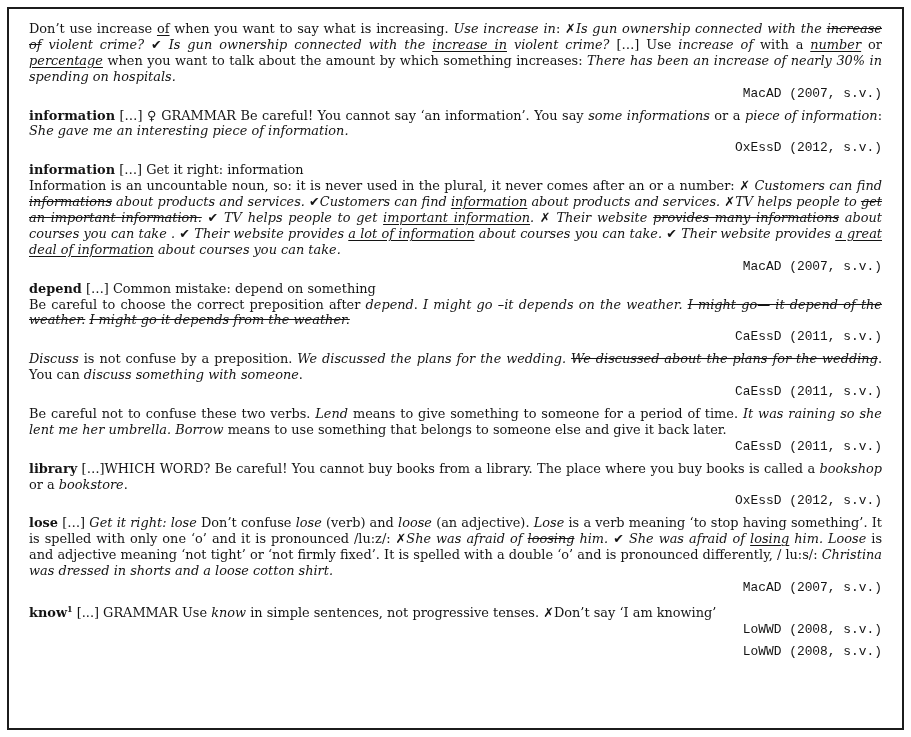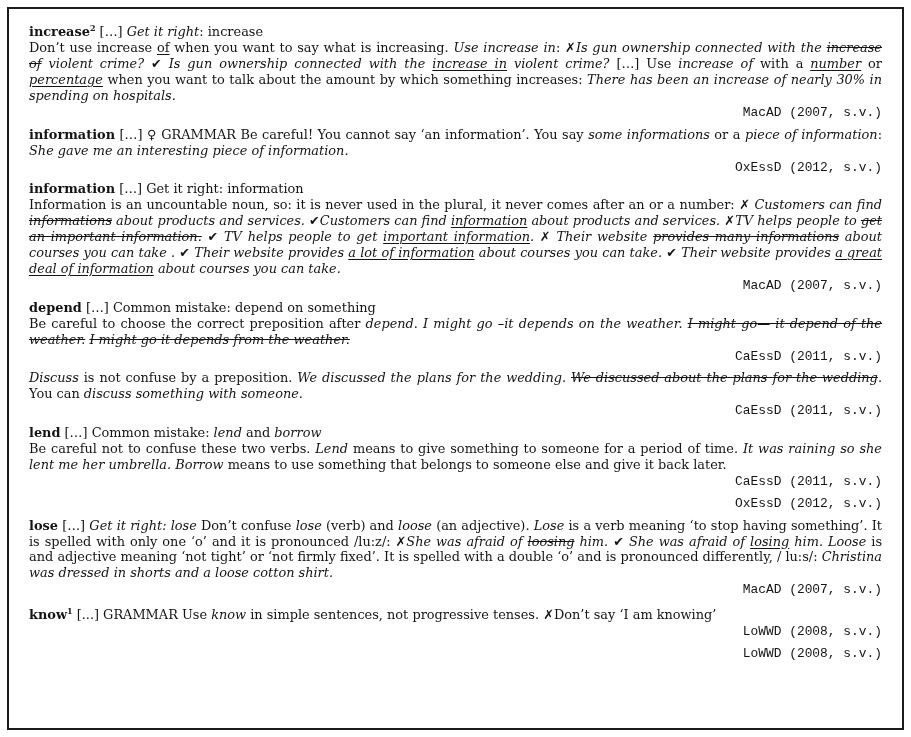--- a/index.html
+++ b/index.html
@@ -26,21 +26,20 @@
   .sup{vertical-align:super;font-size:0.62em;}
   .mk{font-style:normal;letter-spacing:0;}
   .sym{font-style:normal;}
 </style>
 </head>
 <body>
 
 <div class="page">
   <div class="doc" id="doc">
       <div class="entry">
-        <p class="para left"><span class="b">increase</span><span class="b sup">2</span><span> […] </span><span class="i">Get it right</span><span>: increase</span></p>
         <p class="para just"><span>Don’t use increase </span><span class="u">of</span><span> when you want to say what is increasing. </span><span class="i">Use increase in</span><span>: </span><span class="mk">✗</span><span class="i">Is gun ownership connected with the </span><span class="i s">increase of</span><span class="i"> violent crime? </span><span class="mk">✔ </span><span class="i">Is gun ownership connected with the </span><span class="i u">increase in</span><span class="i"> violent crime?</span><span> […] Use </span><span class="i">increase of</span><span> with a </span><span class="i u">number</span><span> or </span><span class="i u">percentage</span><span> when you want to talk about the amount by which something increases: </span><span class="i">There has been an increase of nearly 30% in spending on hospitals.</span></p>
         <p class="citation">MacAD (2007, s.v.)</p>
       </div>
       <div class="entry">
         <p class="para just"><span class="b">information</span><span> […] </span><span class="sym">♀ </span><span>GRAMMAR Be careful! You cannot say ‘an information’. You say </span><span class="i">some informations</span><span> or a </span><span class="i">piece of information</span><span>: </span><span class="i">She gave me an interesting piece of information.</span></p>
         <p class="citation">OxEssD (2012, s.v.)</p>
       </div>
       <div class="entry">
         <p class="para left"><span class="b">information</span><span> […] Get it right: information</span></p>
         <p class="para just"><span>Information is an uncountable noun, so: it is never used in the plural, it never comes after an or a number: </span><span class="mk">✗ </span><span class="i">Customers can find </span><span class="i s">informations</span><span class="i"> about products and services. </span><span class="mk">✔</span><span class="i">Customers can find </span><span class="i u">information</span><span class="i"> about products and services. </span><span class="mk">✗</span><span class="i">TV helps people to </span><span class="i s">get an important information.</span><span class="i"> </span><span class="mk">✔ </span><span class="i">TV helps people to get </span><span class="i u">important information</span><span class="i">. </span><span class="mk">✗ </span><span class="i">Their website </span><span class="i s">provides many informations</span><span class="i"> about courses you can take . </span><span class="mk">✔ </span><span class="i">Their website provides </span><span class="i u">a lot of information</span><span class="i"> about courses you can take. </span><span class="mk">✔ </span><span class="i">Their website provides </span><span class="i u">a great deal of information</span><span class="i"> about courses you can take.</span></p>
@@ -49,25 +48,25 @@
       <div class="entry">
         <p class="para left"><span class="b">depend</span><span> […] Common mistake: depend on something</span></p>
         <p class="para just"><span>Be careful to choose the correct preposition after </span><span class="i">depend</span><span>. </span><span class="i">I might go –it depends on the weather.</span><span> </span><span class="i s">I might go— it depend of the weather.</span><span> </span><span class="i s">I might go it depends from the weather.</span></p>
         <p class="citation">CaEssD (2011, s.v.)</p>
       </div>
       <div class="entry">
         <p class="para just"><span class="i">Discuss</span><span> is not confuse by a preposition. </span><span class="i">We discussed the plans for the wedding.</span><span> </span><span class="i s">We discussed about the plans for the wedding</span><span>. You can </span><span class="i">discuss something with someone</span><span>.</span></p>
         <p class="citation">CaEssD (2011, s.v.)</p>
       </div>
       <div class="entry">
-        <p class="para left"><span class="b">lend</span><span> […] Common mistake: </span><span class="i">lend</span><span> and </span><span class="i">borrow</span></p>
         <p class="para just"><span>Be careful not to confuse these two verbs. </span><span class="i">Lend</span><span> means to give something to someone for a period of time. </span><span class="i">It was raining so she lent me her umbrella.</span><span> </span><span class="i">Borrow</span><span> means to use something that belongs to someone else and give it back later.</span></p>
         <p class="citation">CaEssD (2011, s.v.)</p>
       </div>
       <div class="entry">
+        <p class="para just"><span class="b">library</span><span> […]WHICH WORD? Be careful! You cannot buy books from a library. The place where you buy books is called a </span><span class="i">bookshop</span><span> or a </span><span class="i">bookstore</span><span>.</span></p>
         <p class="citation">OxEssD (2012, s.v.)</p>
       </div>
       <div class="entry">
         <p class="para just"><span class="b">lose</span><span> […] </span><span class="i">Get it right: lose</span><span> Don’t confuse </span><span class="i">lose</span><span> (verb) and </span><span class="i">loose</span><span> (an adjective). </span><span class="i">Lose</span><span> is a verb meaning ‘to stop having something’. It is spelled with only one ‘o’ and it is pronounced /lu:z/: </span><span class="mk">✗</span><span class="i">She was afraid of </span><span class="i s">loosing</span><span class="i"> him. </span><span class="mk">✔ </span><span class="i">She was afraid of </span><span class="i u">losing</span><span class="i"> him. </span><span class="i">Loose</span><span> is and adjective meaning ‘not tight’ or ‘not firmly fixed’. It is spelled with a double ‘o’ and is pronounced differently, / lu:s/: </span><span class="i">Christina was dressed in shorts and a loose cotton shirt.</span></p>
         <p class="citation">MacAD (2007, s.v.)</p>
       </div>
       <div class="entry">
         <p class="para left"><span class="b">know</span><span class="b sup">1</span><span> [...] GRAMMAR Use </span><span class="i">know</span><span> in simple sentences, not progressive tenses. </span><span class="mk">✗</span><span>Don’t say ‘I am knowing’</span></p>
         <p class="citation">LoWWD (2008, s.v.)</p>
       </div>

